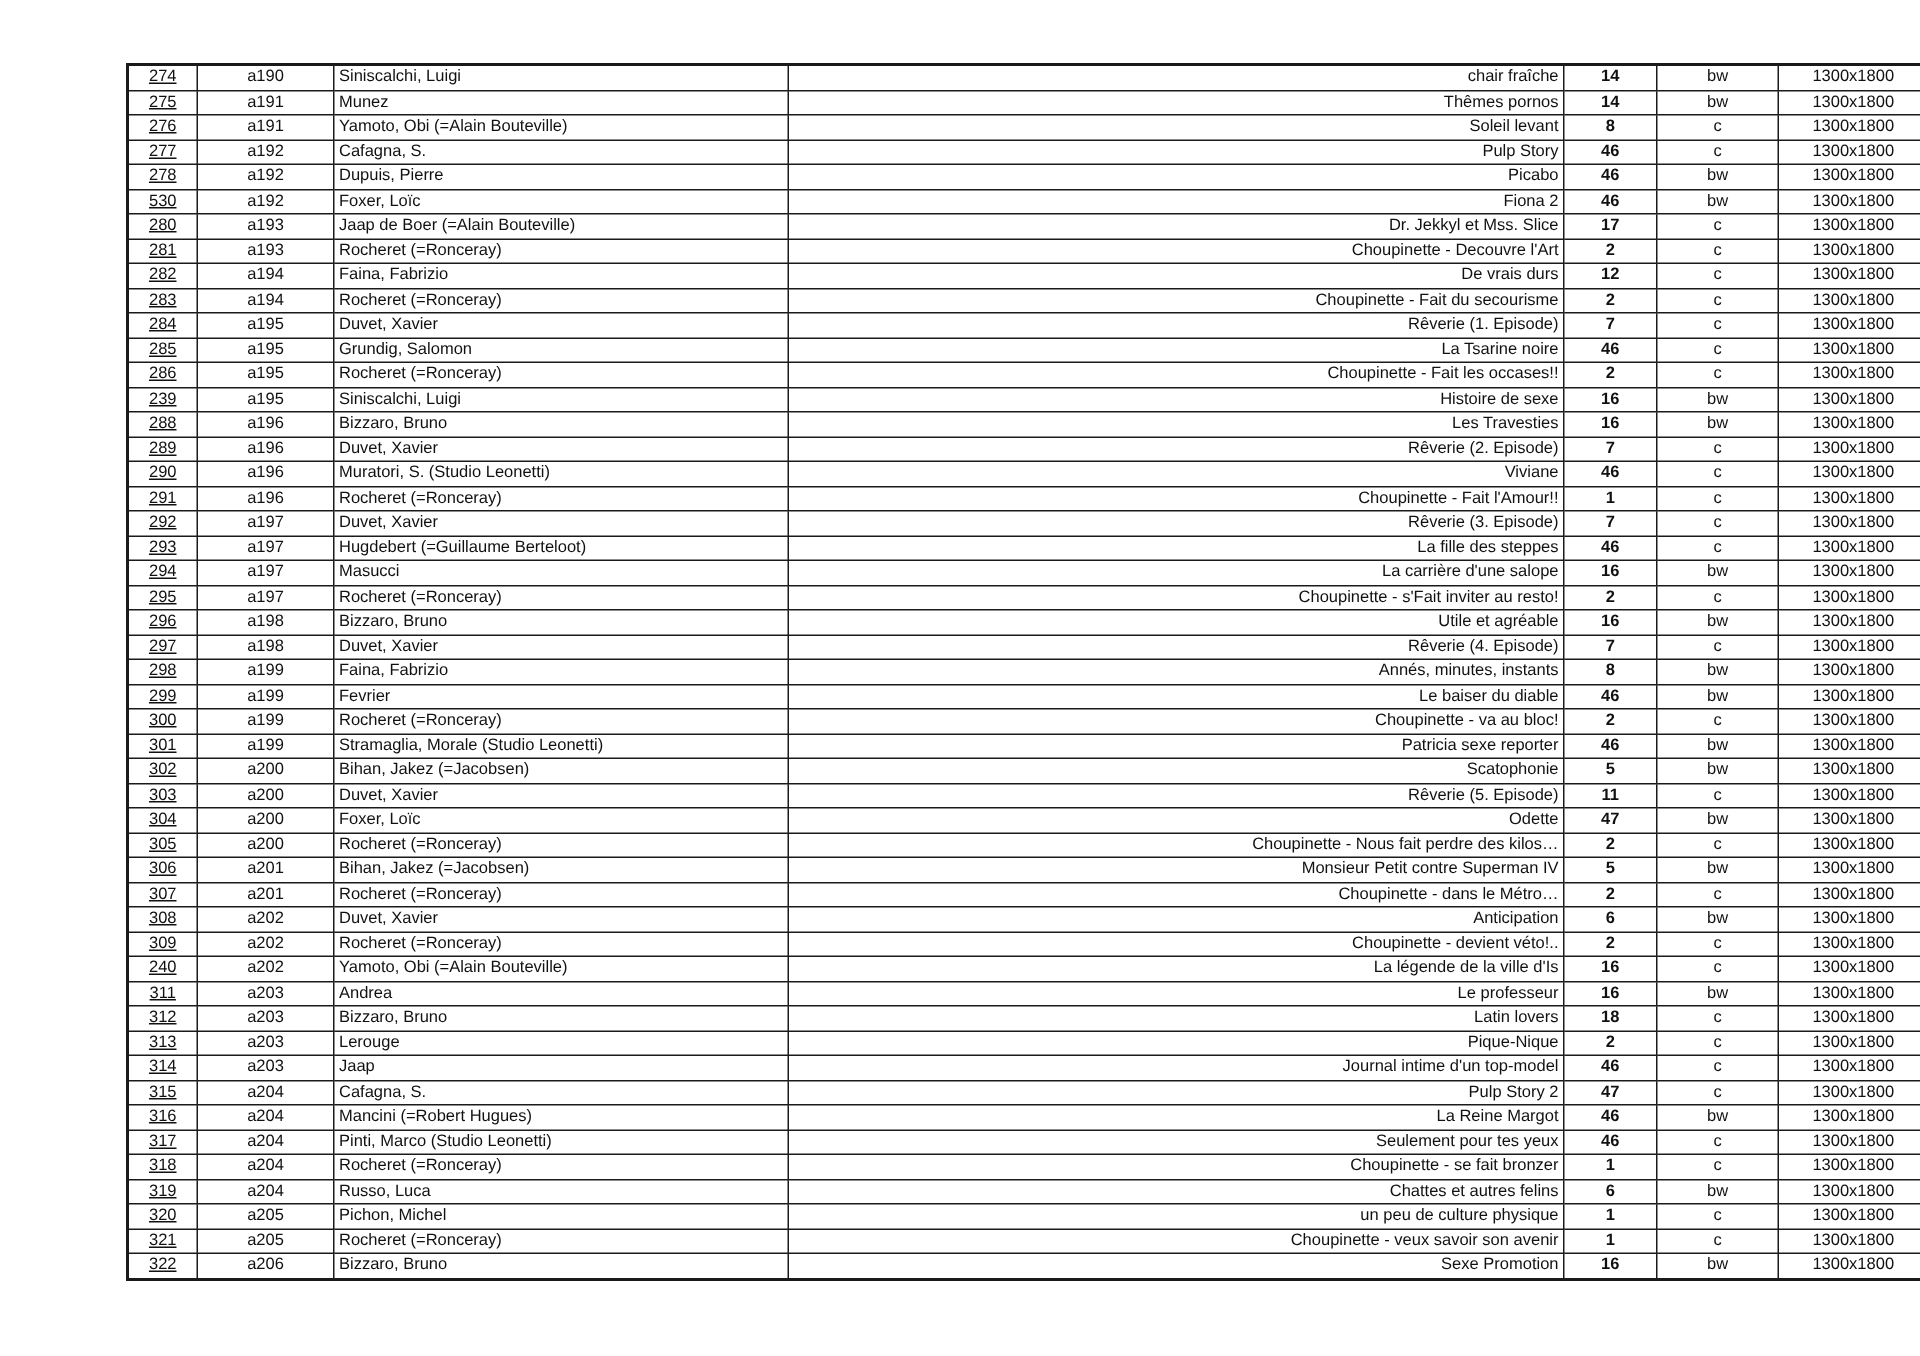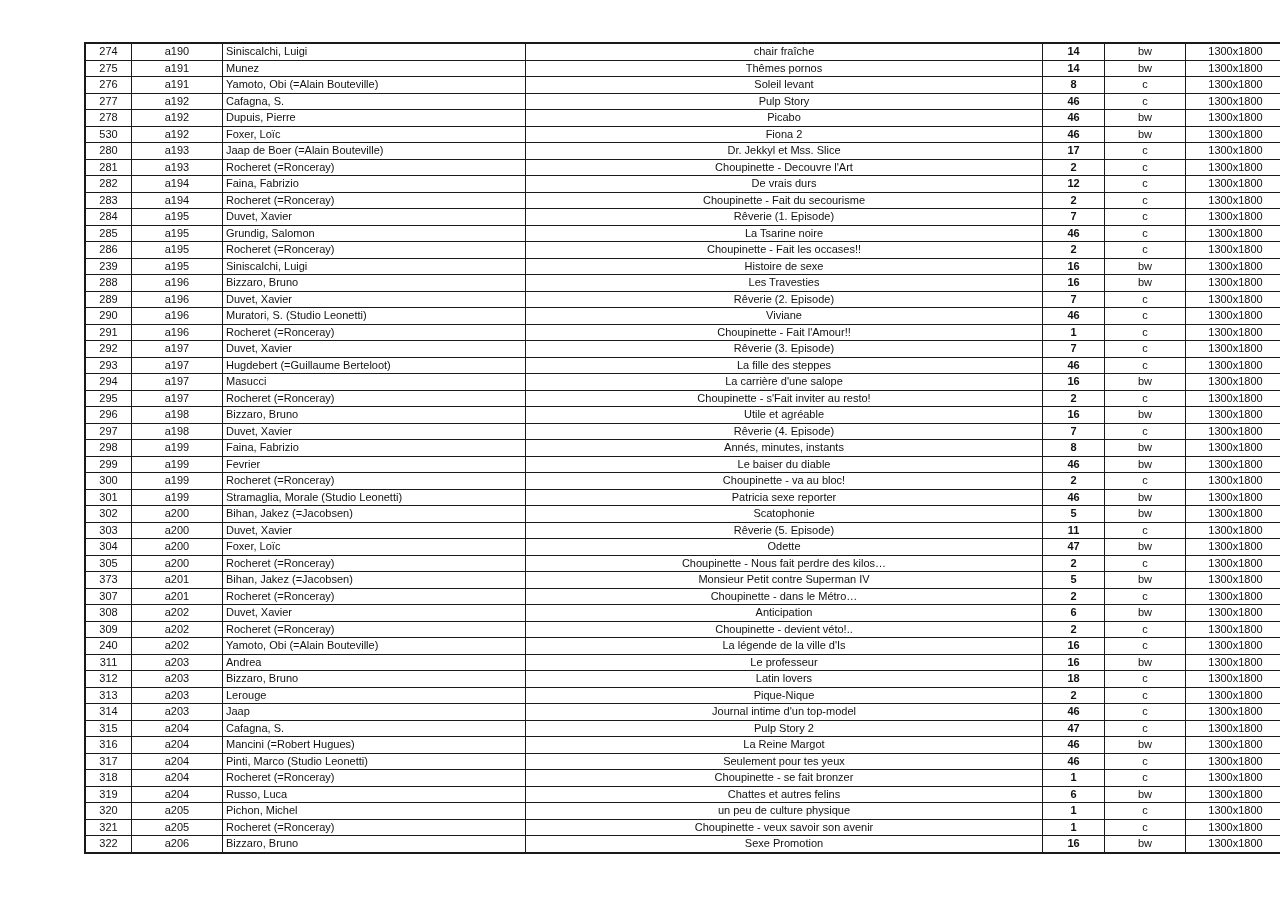--- a/index.html
+++ b/index.html
@@ -27,24 +27,24 @@
     border: 1px solid #1a1a1a;
     font-size: 11px;
     color: #111111;
     height: 15.5px;
     line-height: 15.5px;
     padding: 0 3px;
     white-space: nowrap;
     overflow: hidden;
     font-family: "Liberation Sans", sans-serif;
   }
-  td.c0 { width: 39px;  text-align: center; }
+  td.c0 { width: 39px;  text-align: center; text-decoration: underline; }
   td.c1 { width: 84px;  text-align: center; }
   td.c2 { width: 296px; text-align: left; margin-left: 31px; }
-  td.c3 { width: 510px; text-align: center; margin-left: 22px; }
+  td.c3 { width: 510px; text-align: right; margin-left: 22px; }
   td.c4 { width: 55px;  text-align: center; font-weight: bold; }
   td.c5 { width: 74px;  text-align: center; }
   td.c6 { width: 93px;  text-align: center; }
 </style>
 </head>
 <body>
 
 <div class="page">
   <table class="catalog">
     <tbody>
@@ -330,21 +330,21 @@
         <tr>
           <td class="c0">305</td>
           <td class="c1">a200</td>
           <td class="c2">Rocheret (=Ronceray)</td>
           <td class="c3">Choupinette - Nous fait perdre des kilos…</td>
           <td class="c4">2</td>
           <td class="c5">c</td>
           <td class="c6">1300x1800</td>
         </tr>
         <tr>
-          <td class="c0">373</td>
+          <td class="c0">306</td>
           <td class="c1">a201</td>
           <td class="c2">Bihan, Jakez (=Jacobsen)</td>
           <td class="c3">Monsieur Petit contre Superman IV</td>
           <td class="c4">5</td>
           <td class="c5">bw</td>
           <td class="c6">1300x1800</td>
         </tr>
         <tr>
           <td class="c0">307</td>
           <td class="c1">a201</td>

